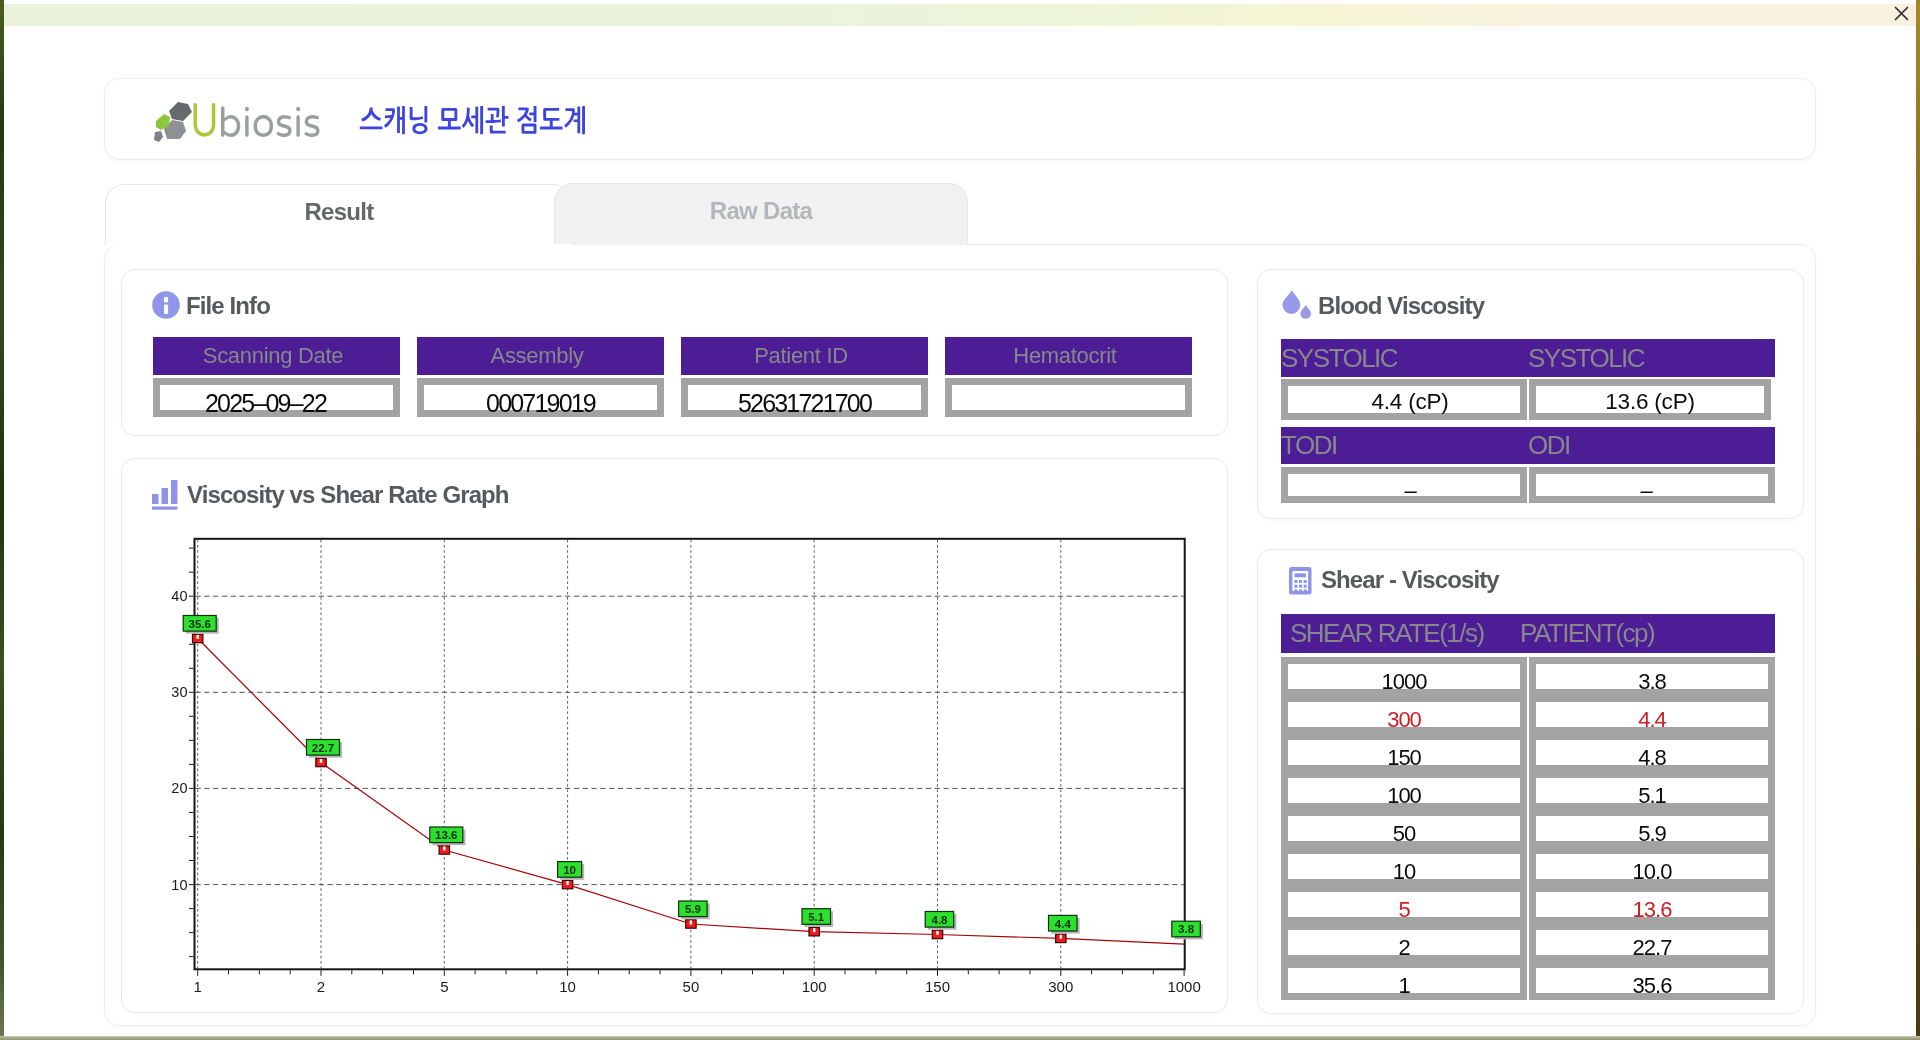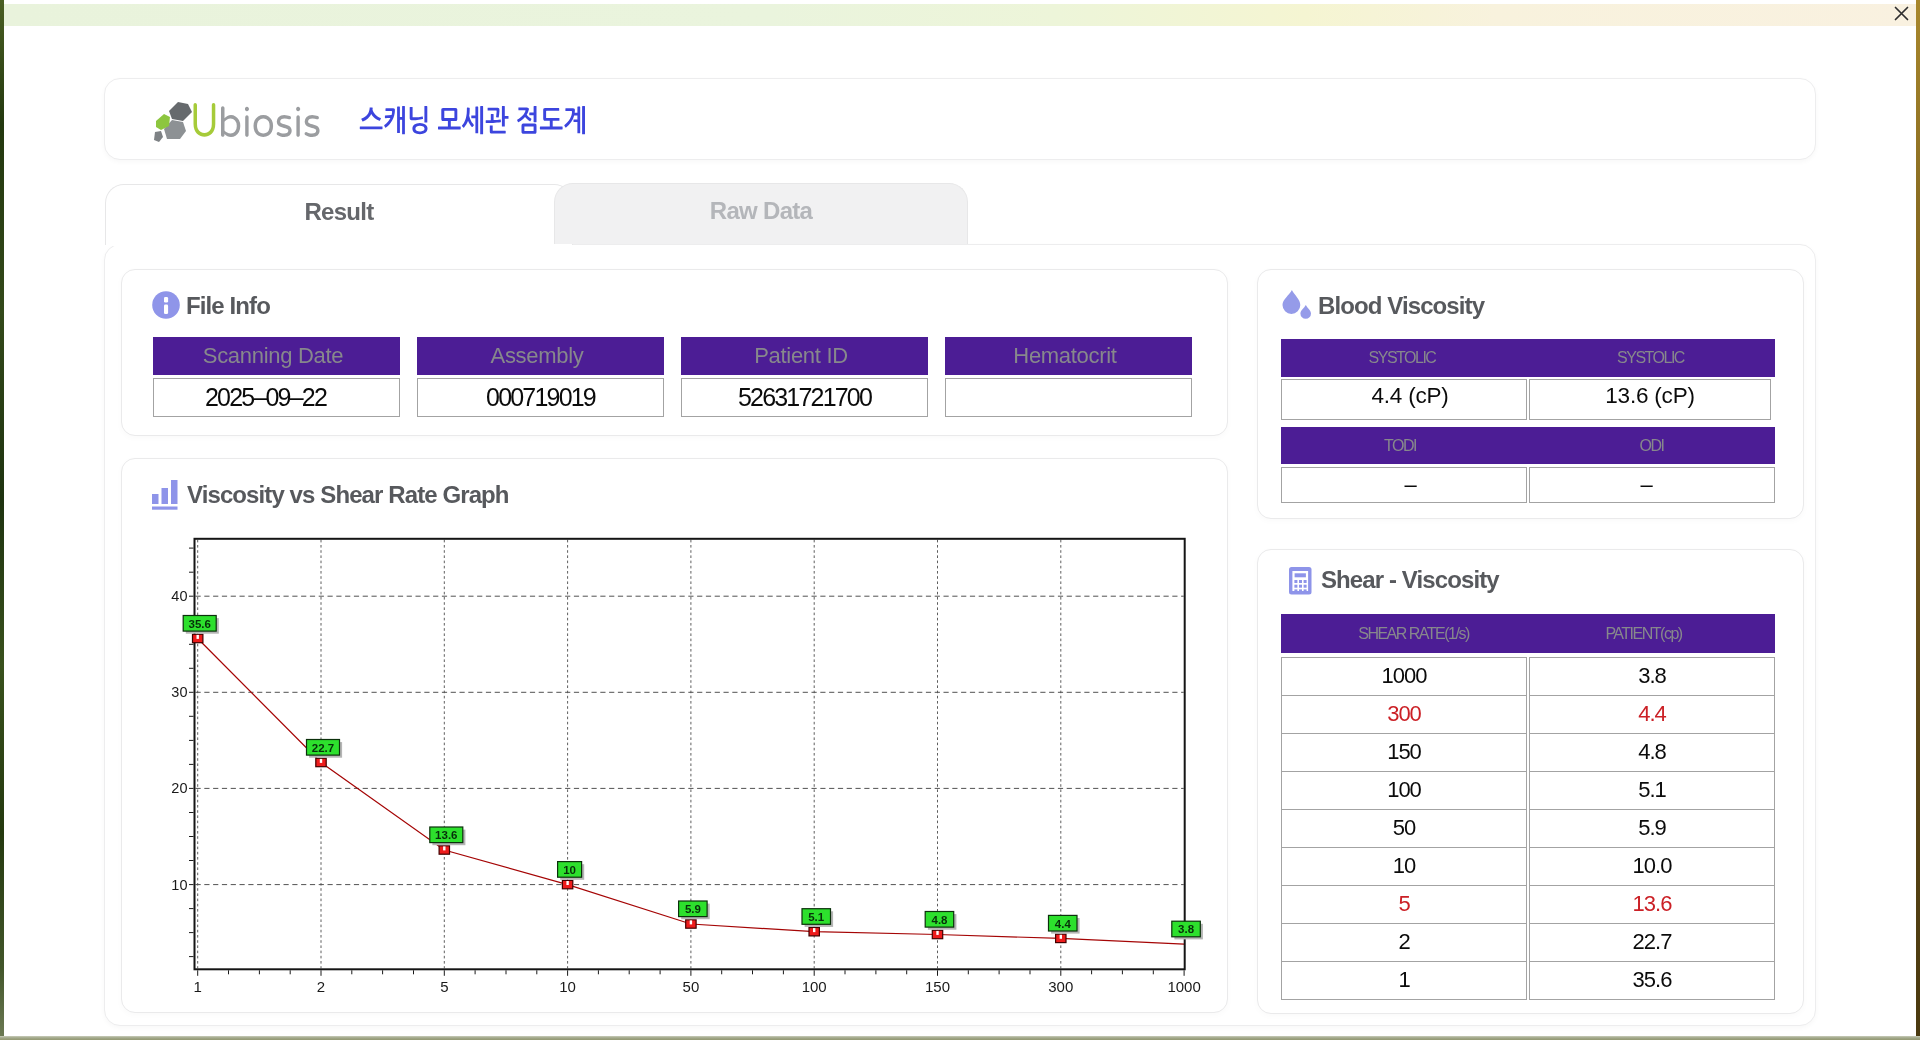--- a/index.html
+++ b/index.html
@@ -26,25 +26,25 @@
   #tabRaw { left:512px; top:183px; width:414px; background:#f1f1f2; color:#b4b6ba; height:61px;margin-left:42px; }
   #tabpatch { left:106px; top:243px; width:403px; height:3px; background:#fff; z-index:6; }
   .panel { background:#fff; border:1px solid #eaeaeb; border-radius:14px; box-shadow:0 2px 6px rgba(0,0,0,0.025); z-index:2; }
   #fileinfo { left:121px; top:269px; width:1107px; height:167px; }
   #bloodpanel { left:1257px; top:269px; width:547px; height:250px; }
   #graphpanel { left:121px; top:458px; width:1107px; height:555px; }
   #shearpanel { left:1257px; top:549px; width:547px; height:465px; }
   .ptitle { font-weight:bold; font-size:24px; letter-spacing:-0.9px; color:#57595d; }
   
   .hcell { background:#4c1d95; color:#87888c; font-size:22px; letter-spacing:-0.3px; text-align:center; }
-  .vcell { background:#fff; border:1px solid #a3a3a3; color:#0b0b0b; text-align:center; }
+  .vcell { background:#fff; border:7px solid #a3a3a3; color:#0b0b0b; text-align:center; }
   .num { font-size:22px; letter-spacing:-1px; }
   .fnum { font-size:25px; letter-spacing:-1.8px; }
   .bnum { font-size:22.5px; letter-spacing:-0.2px; }
-  .hcell2 { color:#87888c; font-size:16px; letter-spacing:-0.3px; text-align:center; }
+  .hcell2 { color:#87888c; font-size:26px; letter-spacing:-0.3px; }
   .caps { letter-spacing:-1.5px; }
   .red { color:#cb2026; }
 </style>
 </head>
 <body>
 <div class="abs" id="titlebar"></div>
 <svg class="abs" style="left:1893px;top:5px;" width="17" height="17" viewBox="0 0 17 17">
     <path d="M2.5 2.5 L14.5 14.5 M14.5 2.5 L2.5 14.5" stroke="#2e2e2e" stroke-width="1.7" stroke-linecap="round"></path>
   </svg>
 <div class="abs" id="edgeL"></div>

